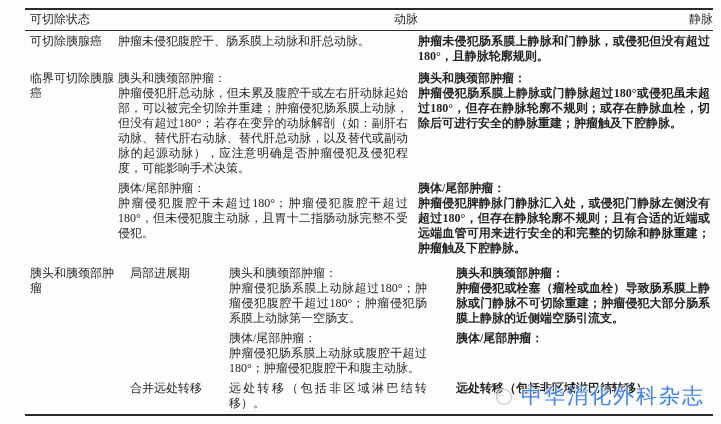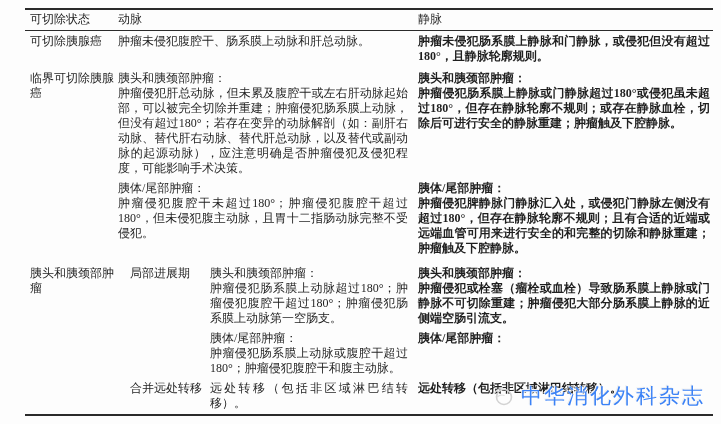--- a/index.html
+++ b/index.html
@@ -16,28 +16,28 @@
     border-top:2px solid #2b2b2b;
     border-bottom:2px solid #2b2b2b;
     font-size:12px;line-height:15px;
   }
   .thead{
     display:grid;grid-template-columns:93px 300px 1fr;
     border-bottom:1px solid #2b2b2b;
     padding:2px 0 3px;
   }
   .th-status{padding-left:5px;}
-  .th-center{text-align:left;}
+  .th-center{text-align:right;}
   .trow{display:grid;grid-template-columns:93px 1fr;}
   .row-label{padding-left:5px;}
   .trow-1{padding:3px 0 5px;}
   .trow-2{padding:2px 0 5px;}
   .trow-3{padding:5px 0 3px;}
   .subrow{display:grid;grid-template-columns:300px 1fr;}
-  .subrow-staged{display:grid;grid-template-columns:92px 208px 1fr;}
+  .subrow-staged{display:grid;grid-template-columns:92px 208px 1fr;gap:19px;}
   .subrow + .subrow, .subrow-staged + .subrow-staged{margin-top:5px;}
   .cell{padding-right:10px;text-align:justify;}
   .cell-vein{padding-right:3px;font-weight:bold;}
   .stage-cell{padding-left:12px;}
   .sec-title{white-space:nowrap;}
   .watermark{
     position:absolute;right:16px;bottom:14px;
     display:flex;align-items:center;gap:6px;
     color:#3b82f6;
     font-size:21px;letter-spacing:2px;

